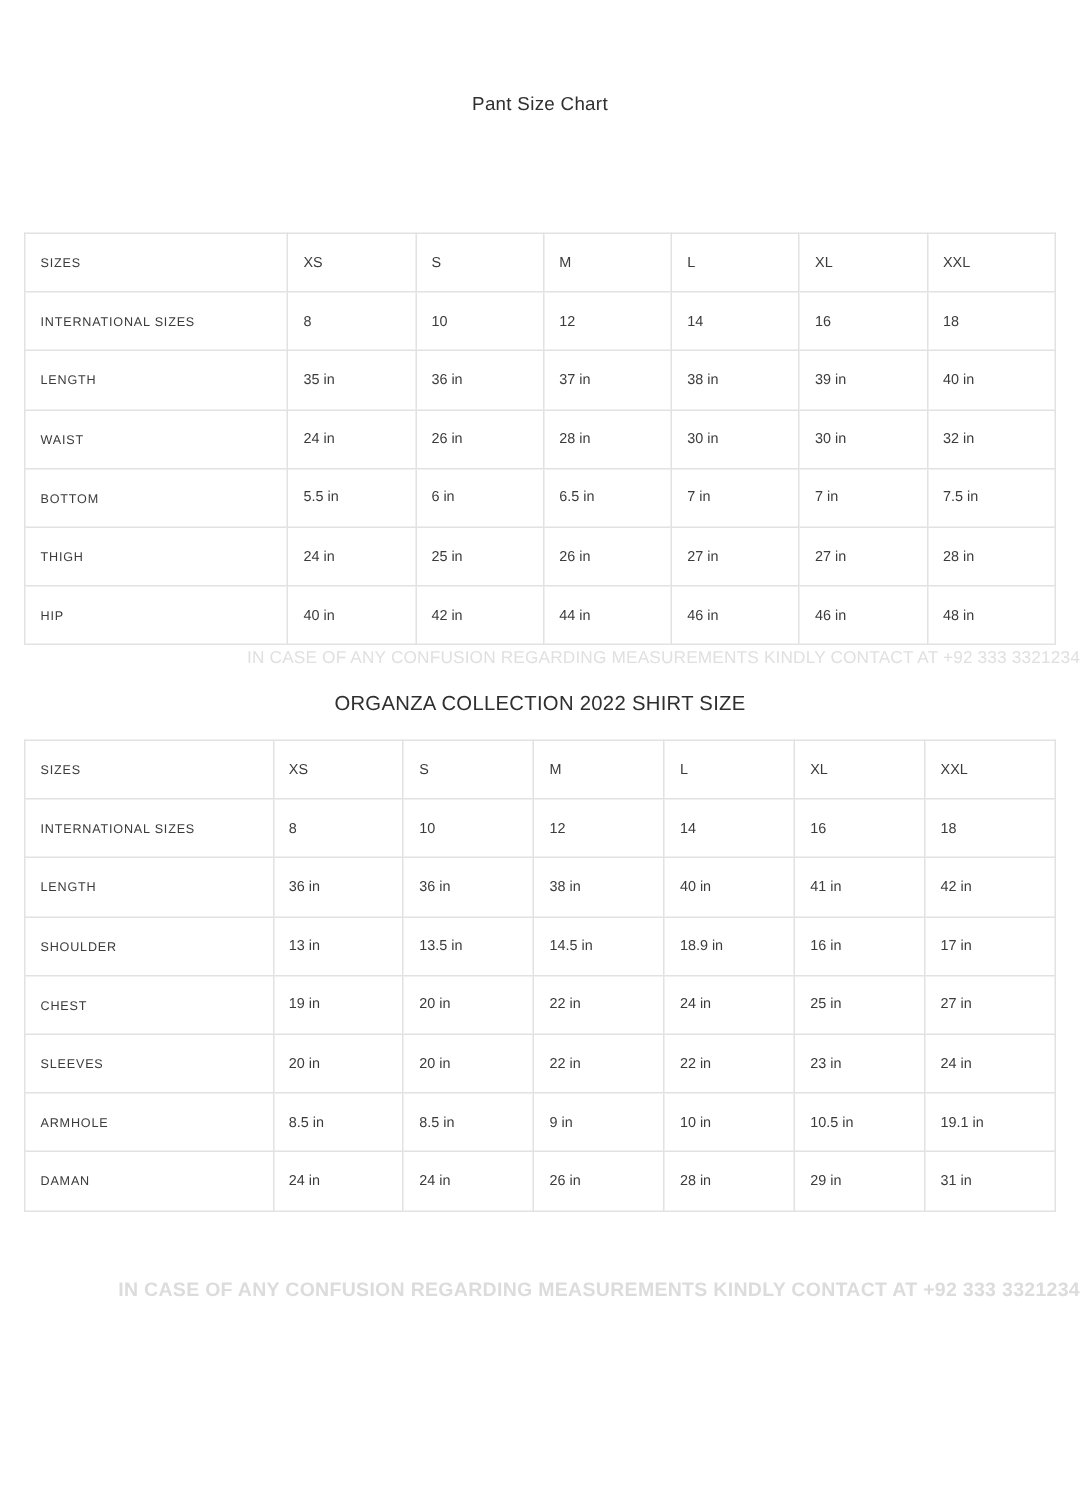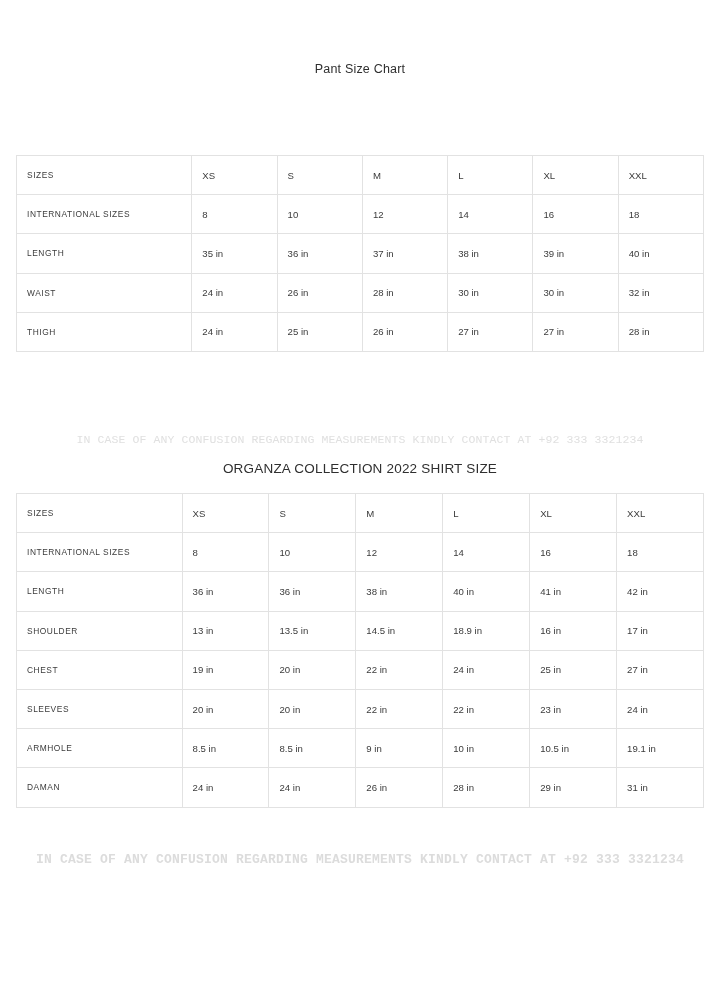--- a/index.html
+++ b/index.html
@@ -71,27 +71,26 @@
   .shirt-wrap { position: absolute; top: 431px; left: 16px; right: 16px; }
   .shirt-wrap table tr { height: 39.2px; }
   .shirt-wrap col.c0 { width: 24.0%; }
   .shirt-wrap col.cx { width: 12.6%; }
 
   
   .faint-note {
     position: absolute;
     left: 0;
     right: 0;
-    text-align: center;
+    text-align: right;
     color: #d8d8d8;
     font-size: 11.5px;
     letter-spacing: 0.1px;
     white-space: nowrap;
     overflow: hidden;
-    font-family: Liberation Mono, monospace;
   }
   #pant-note { top: 371px; color: #e0e0e0; }
   #shirt-note {
     top: 790px;
     color: #dcdcdc;
     font-size: 13px;
     font-weight: 700;
     letter-spacing: 0.2px;
   }
 </style>
@@ -144,27 +143,45 @@
           <tr>
             <td class="label">WAIST</td>
             <td class="val">24 in</td>
             <td class="val">26 in</td>
             <td class="val">28 in</td>
             <td class="val">30 in</td>
             <td class="val">30 in</td>
             <td class="val">32 in</td>
           </tr>
           <tr>
+            <td class="label">BOTTOM</td>
+            <td class="val">5.5 in</td>
+            <td class="val">6 in</td>
+            <td class="val">6.5 in</td>
+            <td class="val">7 in</td>
+            <td class="val">7 in</td>
+            <td class="val">7.5 in</td>
+          </tr>
+          <tr>
             <td class="label">THIGH</td>
             <td class="val">24 in</td>
             <td class="val">25 in</td>
             <td class="val">26 in</td>
             <td class="val">27 in</td>
             <td class="val">27 in</td>
             <td class="val">28 in</td>
+          </tr>
+          <tr>
+            <td class="label">HIP</td>
+            <td class="val">40 in</td>
+            <td class="val">42 in</td>
+            <td class="val">44 in</td>
+            <td class="val">46 in</td>
+            <td class="val">46 in</td>
+            <td class="val">48 in</td>
           </tr>
         </tbody>
     </table>
   </div>
 
   <div class="faint-note" id="pant-note">IN CASE OF ANY CONFUSION REGARDING MEASUREMENTS KINDLY CONTACT AT +92 333 3321234</div>
 
   <h1 class="chart-title" id="shirt-title">ORGANZA COLLECTION 2022 SHIRT SIZE</h1>
 
   <div class="shirt-wrap">

